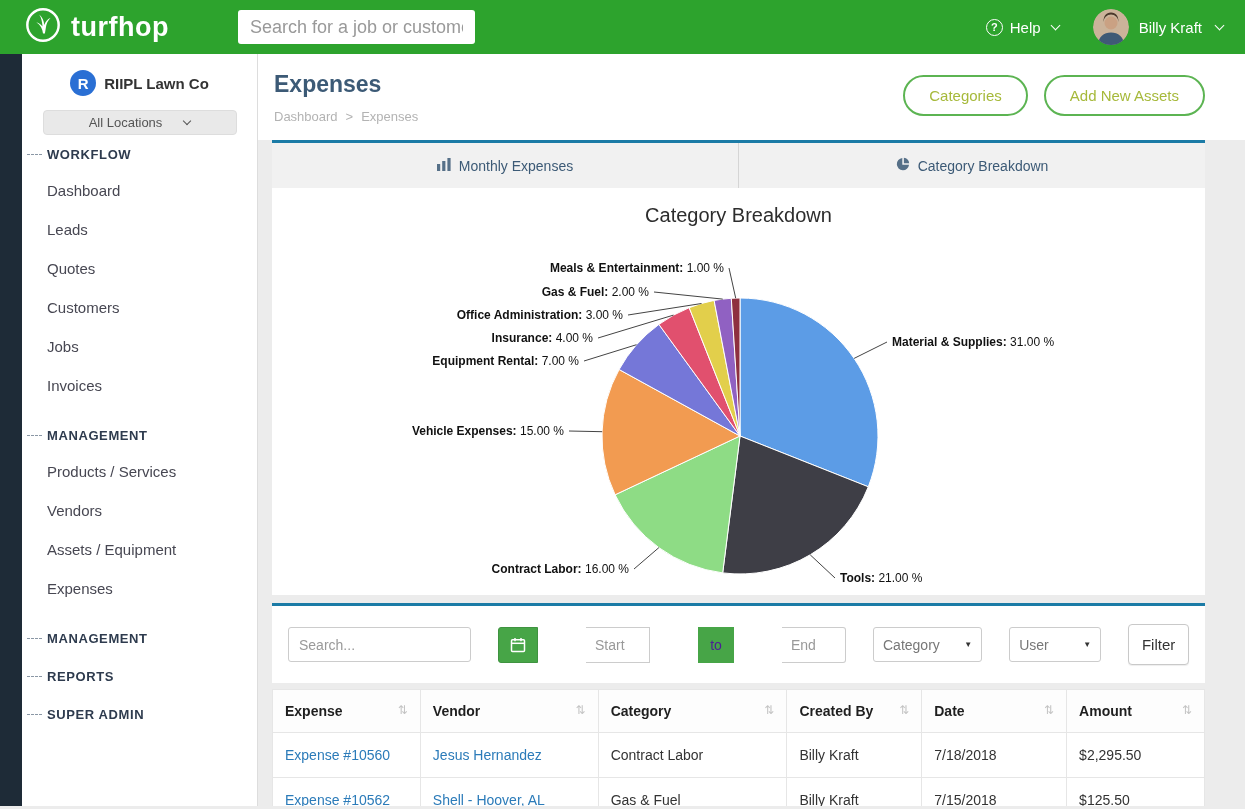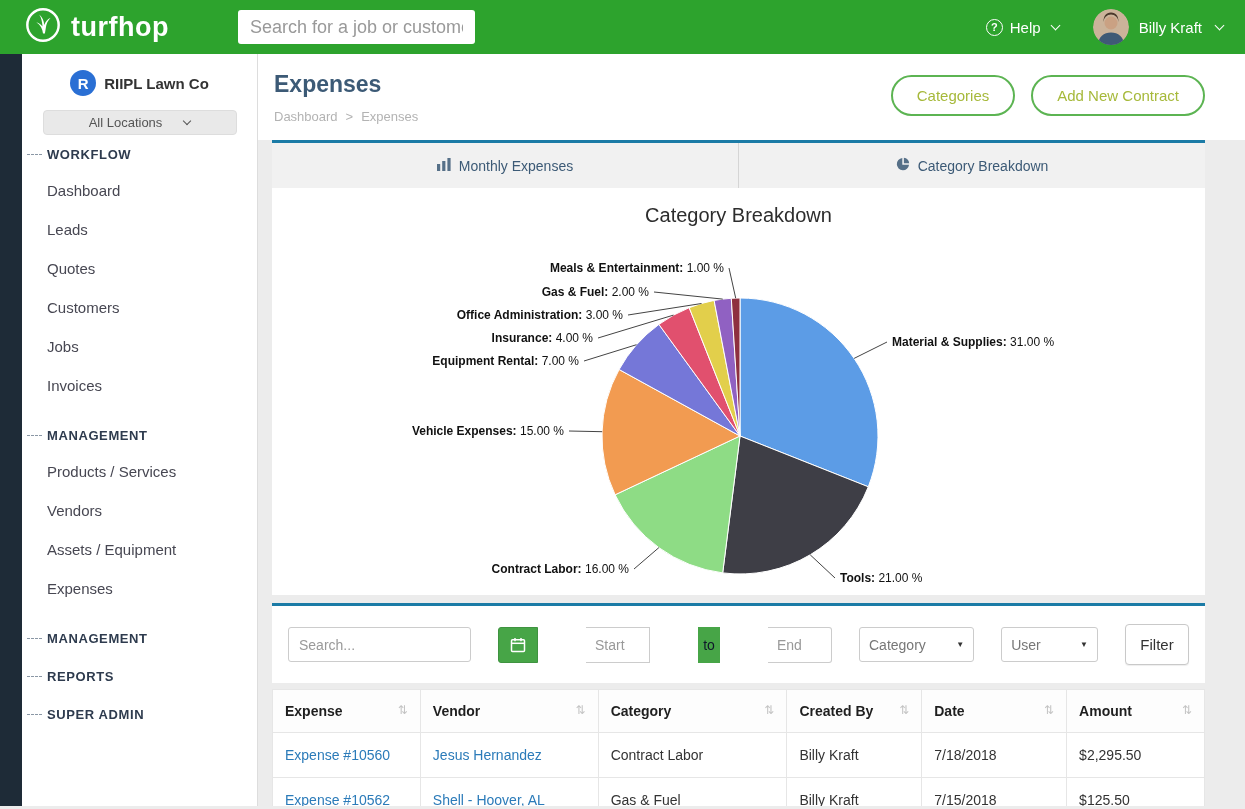--- a/index.html
+++ b/index.html
@@ -55,21 +55,21 @@
   #pie-svg text { font-size: 12px; fill: #111; }
   #pie-svg .lblb { font-weight: bold; }
   
   .filterbar { margin-top: 8px; background: #fff; border-top: 3px solid #1b7ba6; padding: 18px 16px; display: flex; align-items: center; flex: none; }
   .f-search { width: 183px; height: 35px; border: 1px solid #ccc; border-radius: 3px; padding: 0 10px; font-size: 14px; color: #555; outline: none; font-family: inherit; }
   .f-search::placeholder, .dinput::placeholder { color: #999; }
   .dategrp { display: flex; margin-left: 27px; height: 36px; gap: 48px; }
   .cal { width: 40px; background: #47a547; border: 1px solid #3f9340; border-radius: 3px 0 0 3px; display: flex; align-items: center; justify-content: center; cursor: pointer; }
   .dinput { width: 64px; border: 1px solid #ccc; border-left: none; padding: 0 9px; font-size: 14px; color: #555; outline: none; font-family: inherit; }
   .dinput.end { border-left: none; border-radius: 0 3px 3px 0; }
-  .to { width: 22px; background: #47a547; color: #0f172a; display: flex; align-items: center; justify-content: center; font-size: 14px; }
+  .to { width: 36px; background: #47a547; color: #4c1d95; display: flex; align-items: center; justify-content: center; font-size: 14px; }
   .selectbox { margin-left: 27px; width: 176px; height: 35px; border: 1px solid #ccc; border-radius: 3px; background: #fff; display: flex; align-items: center; justify-content: space-between; padding: 0 9px; font-size: 14px; color: #777; cursor: pointer; }
   .selectbox.user { width: 146px; }
   .selarrow { font-size: 8px; color: #333; }
   .filter-btn { margin-left: 27px; width: 96px; height: 41px; background: #fff; border: 1px solid #c9c9c9; border-radius: 4px; font-size: 15px; color: #333; cursor: pointer; box-shadow: 0 1px 1px rgba(0,0,0,.07); font-family: inherit; }
   
   .tablewrap { margin-top: 6px; background: #fff; flex: 1; overflow: hidden; }
   table.expenses { width: 100%; border-collapse: collapse; }
   table.expenses th, table.expenses td { border: 1px solid #e6e6e6; text-align: left; }
   table.expenses th { padding: 13px 12px; font-size: 14px; color: #1f1f1f; background: #fdfdfd; font-weight: bold; }
   .sort { float: right; color: #c3c3c3; font-size: 12px; font-weight: normal; }
@@ -162,21 +162,21 @@
       <div>
         <h1 class="page-title">Expenses</h1>
         <div class="breadcrumb">
           <span>Dashboard</span>
           <span>&gt;</span>
           <span>Expenses</span>
         </div>
       </div>
       <div class="ph-buttons">
         <button class="pill">Categories</button>
-        <button class="pill">Add New Contract</button>
+        <button class="pill">Add New Assets</button>
       </div>
     </div>
 
     <div class="content">
 
       <div class="tabs">
         <div class="tab">
           <span>
             <svg width="14" height="13" viewBox="0 0 14 13" fill="currentColor">
                 <rect x="0" y="6" width="3.2" height="7"></rect>

